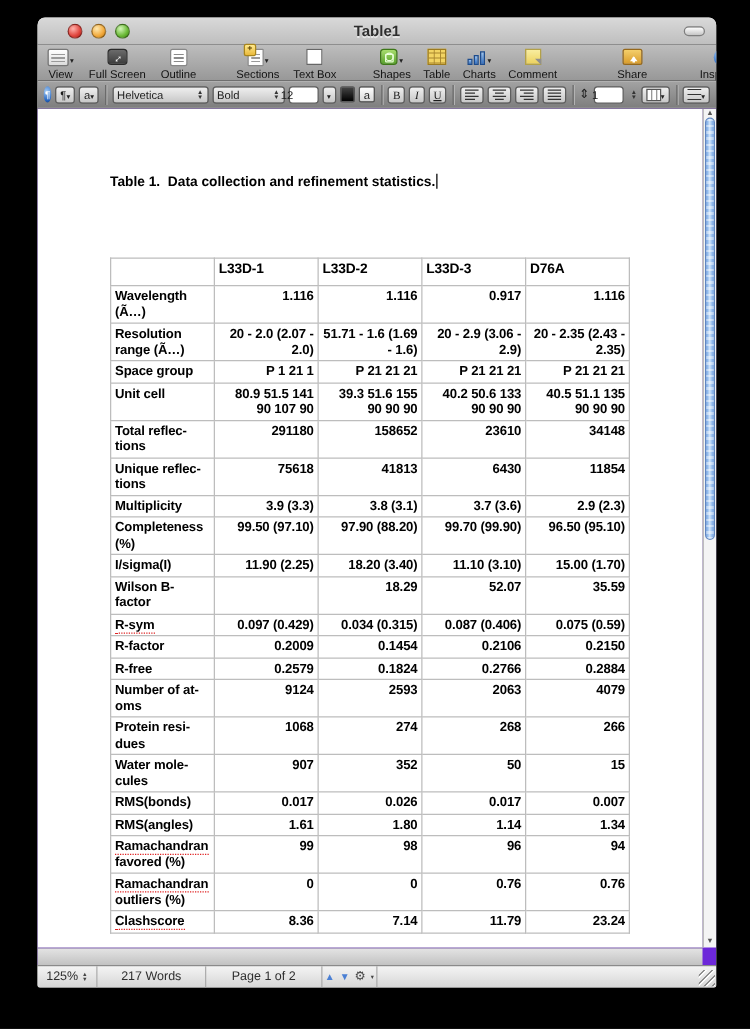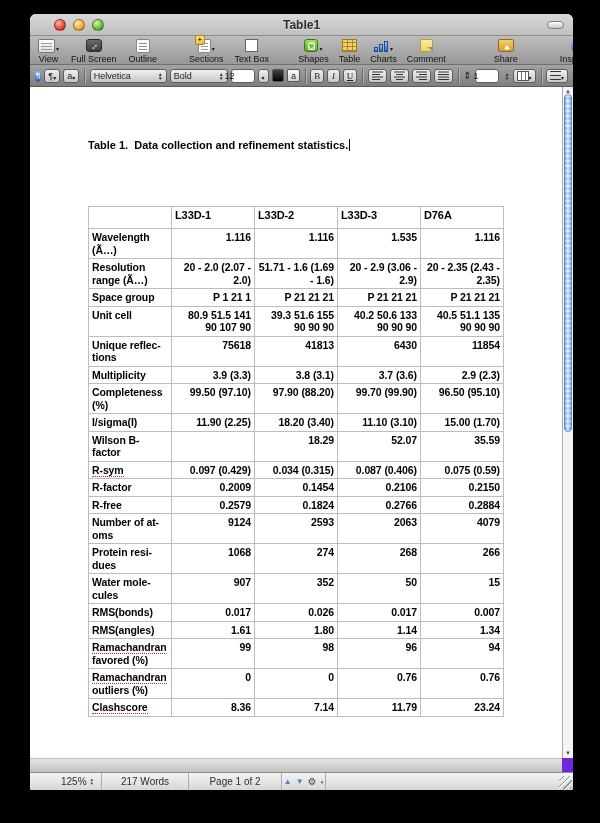--- a/index.html
+++ b/index.html
@@ -113,21 +113,21 @@
     border:1px solid #5f86c0;
     background:linear-gradient(to right,#6ea1e4,#cfe4fb 45%,#6ea1e4);
     }
   .vs-thumb:after { content:""; position:absolute; inset:0; border-radius:5px;
     background:repeating-linear-gradient(to bottom, rgba(255,255,255,.45) 0 2px, rgba(0,0,0,0) 2px 5px); }
 
   
   .statusbar { height:18px; background:linear-gradient(#f4f4f4,#d6d6d6); border-top:1px solid #8a8a8a;
     display:flex; align-items:center; font-size:10px; color:#2e2e2e; position:relative; }
   .sb-seg { height:100%; display:flex; align-items:center; justify-content:center; border-right:1px solid #adadad; gap:3px; }
-  .sb-zoom { width:48px;margin-left:24px; } .sb-words { width:87px; } .sb-page { width:93px; } .sb-nav { width:44px; gap:4px; }
+  .sb-zoom { width:48px; } .sb-words { width:87px; } .sb-page { width:93px; } .sb-nav { width:44px; gap:4px; }
   .sb-stepper { display:flex; flex-direction:column; font-size:4.5px; line-height:4px; color:#444; }
   .tri-up, .tri-down { color:#4a7fd4; font-size:8px; line-height:8px; }
   .gear { font-size:10px; color:#4b4b4b; line-height:10px; }
   .gear-caret { font-size:5px; color:#444; }
   .grip { position:absolute; right:1px; bottom:1px; width:13px; height:13px;
     background:repeating-linear-gradient(315deg, rgba(255,255,255,.9) 0 1px, rgba(120,120,120,.8) 1px 2px, transparent 2px 4.5px); }
 </style>
 </head>
 <body>
 
@@ -323,21 +323,21 @@
               <th style="width:83px"></th>
               <th style="width:83px">L33D-1</th>
               <th style="width:83px">L33D-2</th>
               <th style="width:83px">L33D-3</th>
               <th style="width:83px">D76A</th>
             </tr>
             <tr>
               <td class="lbl">Wavelength<br>(Ã…)</td>
               <td class="val">1.116</td>
               <td class="val">1.116</td>
-              <td class="val">1.535</td>
+              <td class="val">0.917</td>
               <td class="val">1.116</td>
             </tr>
             <tr>
               <td class="lbl">Resolution<br>range (Ã…)</td>
               <td class="val">20 - 2.0 (2.07 - 2.0)</td>
               <td class="val">51.71 - 1.6 (1.69 - 1.6)</td>
               <td class="val">20 - 2.9 (3.06 - 2.9)</td>
               <td class="val">20 - 2.35 (2.43 - 2.35)</td>
             </tr>
             <tr>
@@ -346,20 +346,27 @@
               <td class="val">P 21 21 21</td>
               <td class="val">P 21 21 21</td>
               <td class="val">P 21 21 21</td>
             </tr>
             <tr>
               <td class="lbl">Unit cell</td>
               <td class="val">80.9 51.5 141 90 107 90</td>
               <td class="val">39.3 51.6 155 90 90 90</td>
               <td class="val">40.2 50.6 133 90 90 90</td>
               <td class="val">40.5 51.1 135 90 90 90</td>
+            </tr>
+            <tr>
+              <td class="lbl">Total reflec-<br>tions</td>
+              <td class="val">291180</td>
+              <td class="val">158652</td>
+              <td class="val">23610</td>
+              <td class="val">34148</td>
             </tr>
             <tr>
               <td class="lbl">Unique reflec-<br>tions</td>
               <td class="val">75618</td>
               <td class="val">41813</td>
               <td class="val">6430</td>
               <td class="val">11854</td>
             </tr>
             <tr>
               <td class="lbl">Multiplicity</td>

